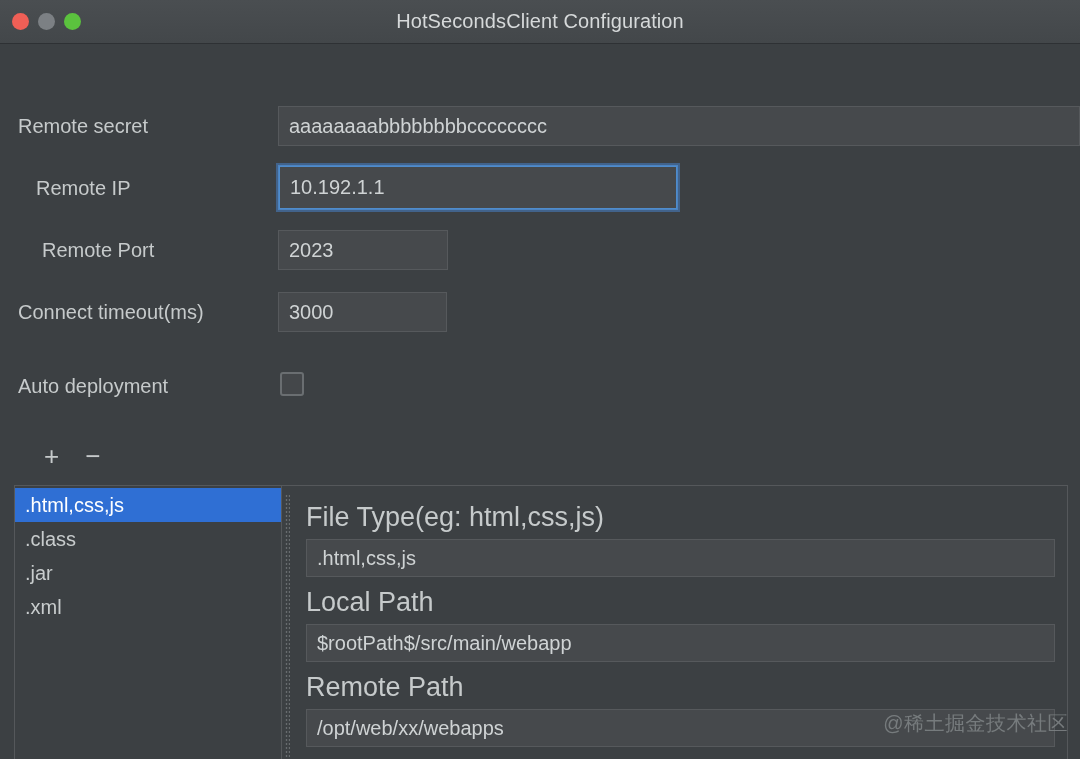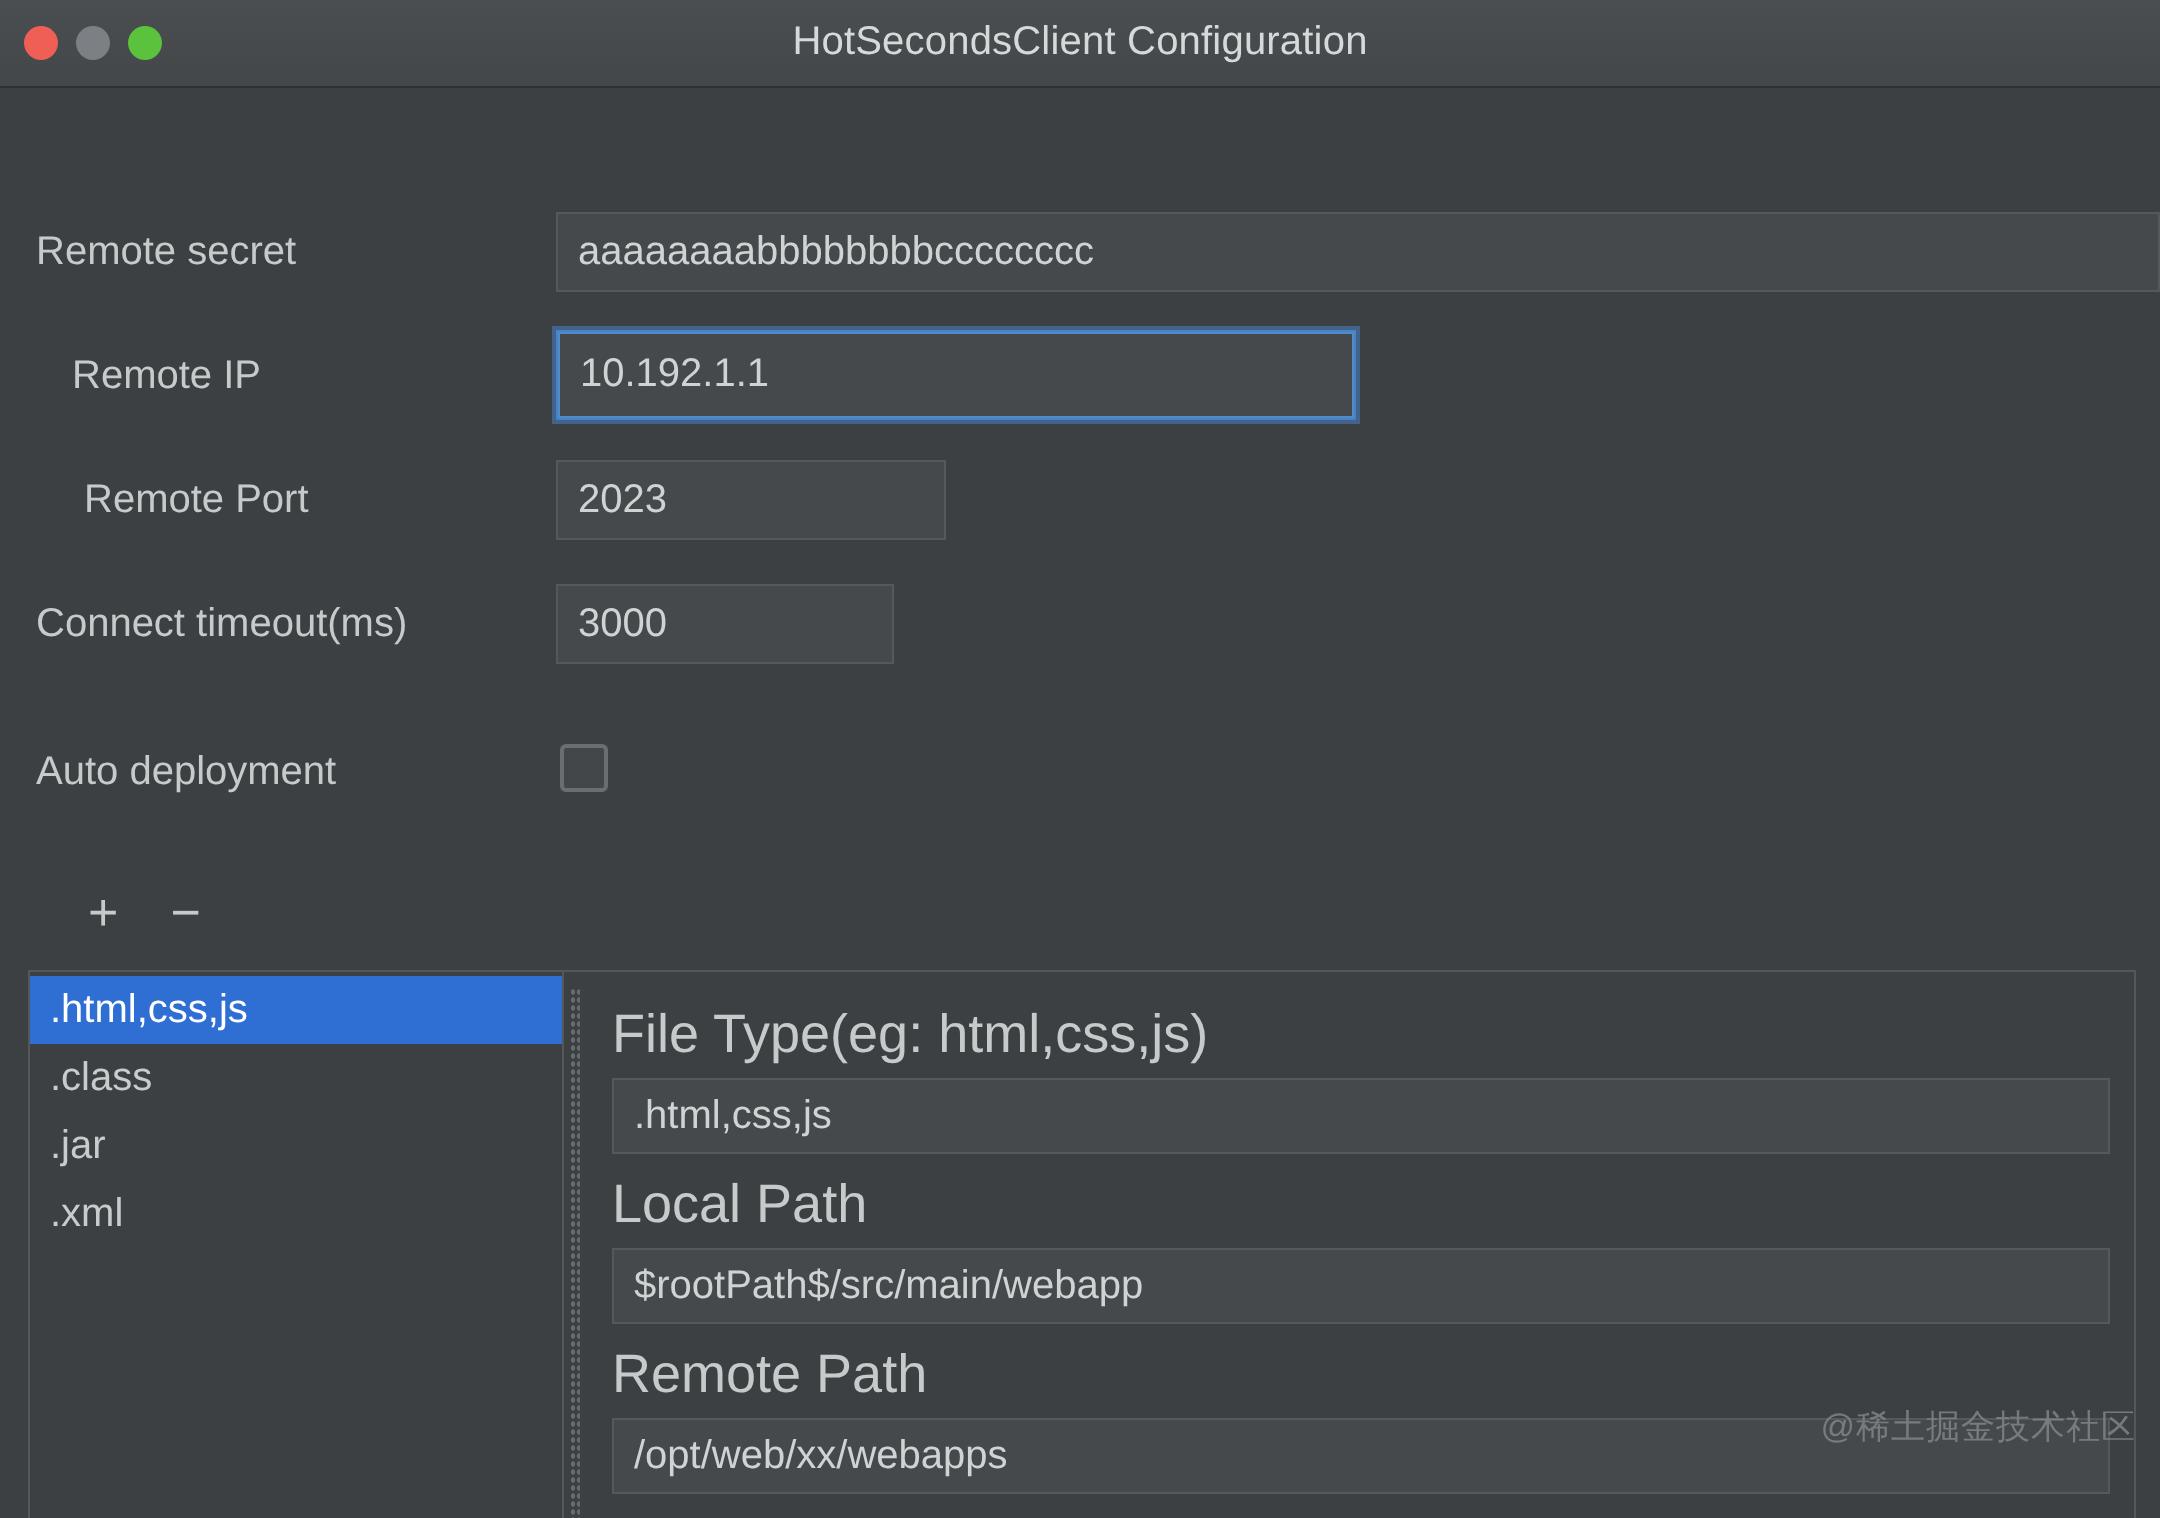--- a/index.html
+++ b/index.html
@@ -212,22 +212,22 @@
     align-items: center;
     margin-bottom: 10px;
     white-space: nowrap;
     overflow: hidden;
   }
 
   
   .watermark {
     position: absolute;
     right: 12px;
-    bottom: 34px;
-    font-size: 17px;
+    bottom: 22px;
+    font-size: 20px;
     color: #7f8486;
     opacity: .85;
     white-space: nowrap;
     letter-spacing: .5px;
   }
 </style>
 </head>
 <body>
 
 <div class="window">
@@ -249,21 +249,21 @@
     <div class="field" style="left:278px;top:62px;width:802px;" title="Remote secret">aaaaaaaabbbbbbbbcccccccc</div>
 
     <div class="form-row" style="top:124px;height:40px;margin-left:18px;">
       <span class="form-label">Remote IP</span>
     </div>
     <div class="field focused" style="left:278px;top:121px;width:400px;height:45px;" title="Remote IP">10.192.1.1</div>
 
     <div class="form-row" style="top:186px;height:40px;padding-left:24px;">
       <span class="form-label">Remote Port</span>
     </div>
-    <div class="field" style="left:278px;top:186px;width:195px;" title="Remote Port">2023</div>
+    <div class="field" style="left:278px;top:186px;width:170px;" title="Remote Port">2023</div>
 
     <div class="form-row" style="top:248px;height:40px;">
       <span class="form-label">Connect timeout(ms)</span>
     </div>
     <div class="field" style="left:278px;top:248px;width:169px;" title="Connect timeout">3000</div>
 
     <div class="form-row" style="top:328px;height:28px;">
       <span class="form-label">Auto deployment</span>
     </div>
     <div class="checkbox" style="left:280px;top:328px;"></div>

